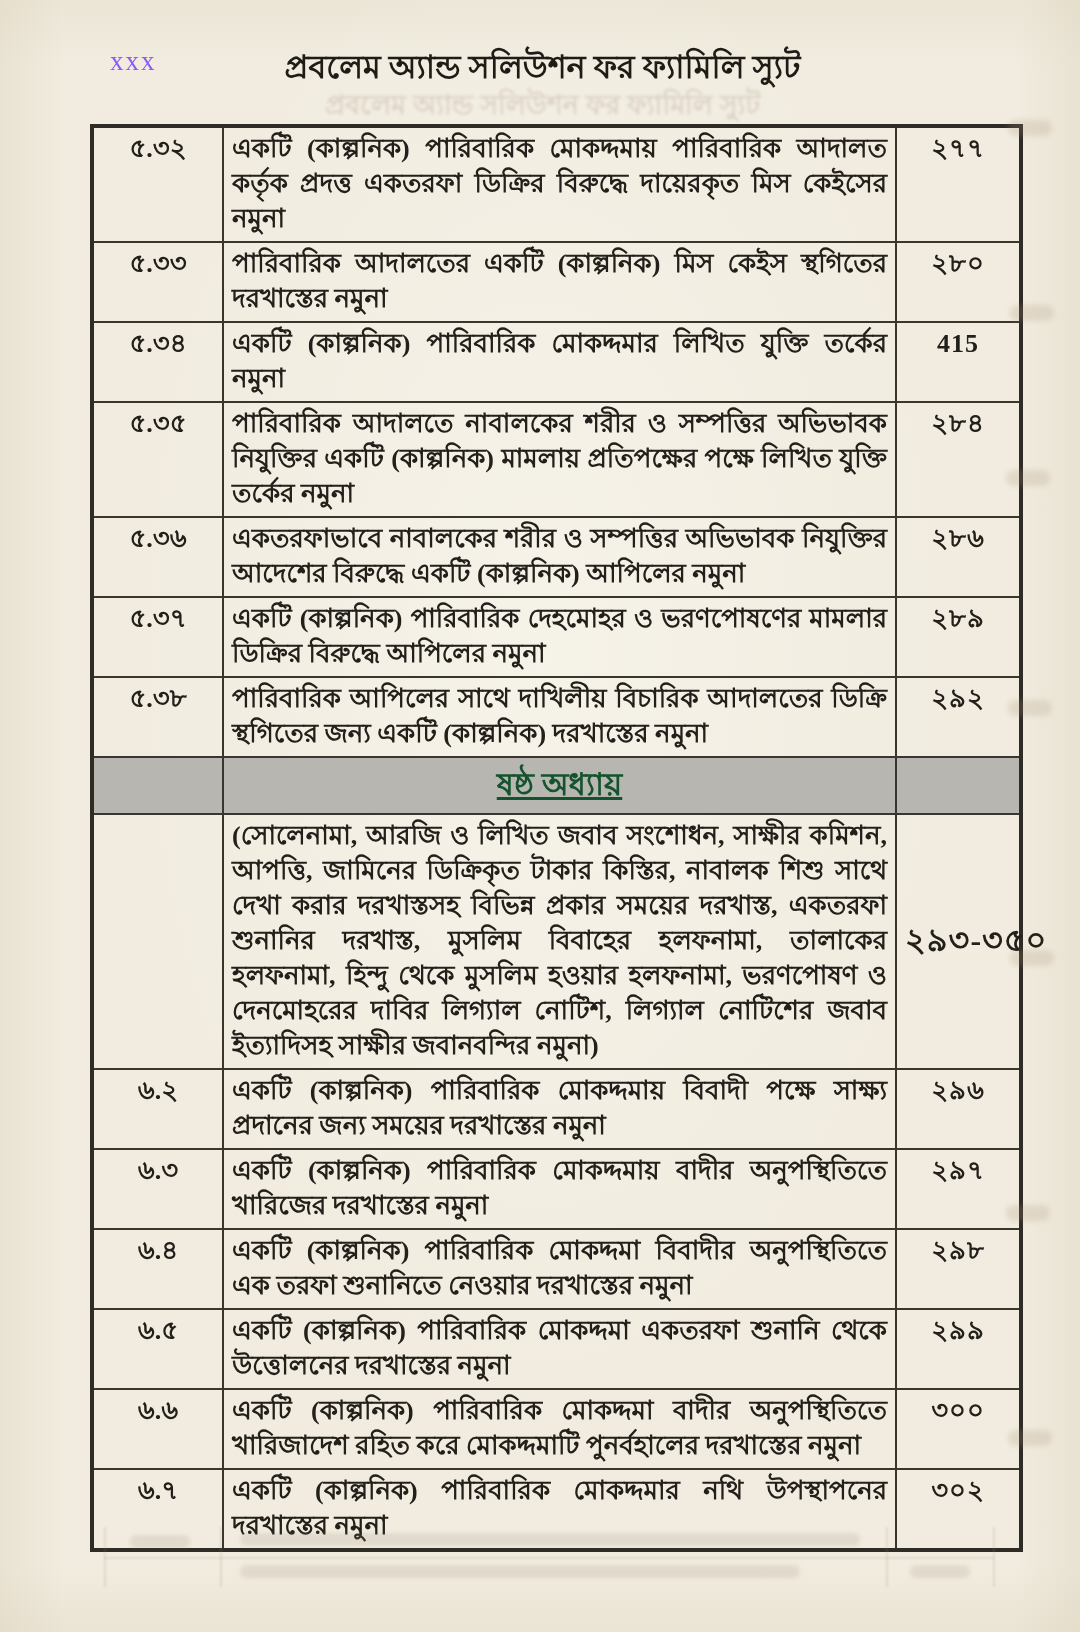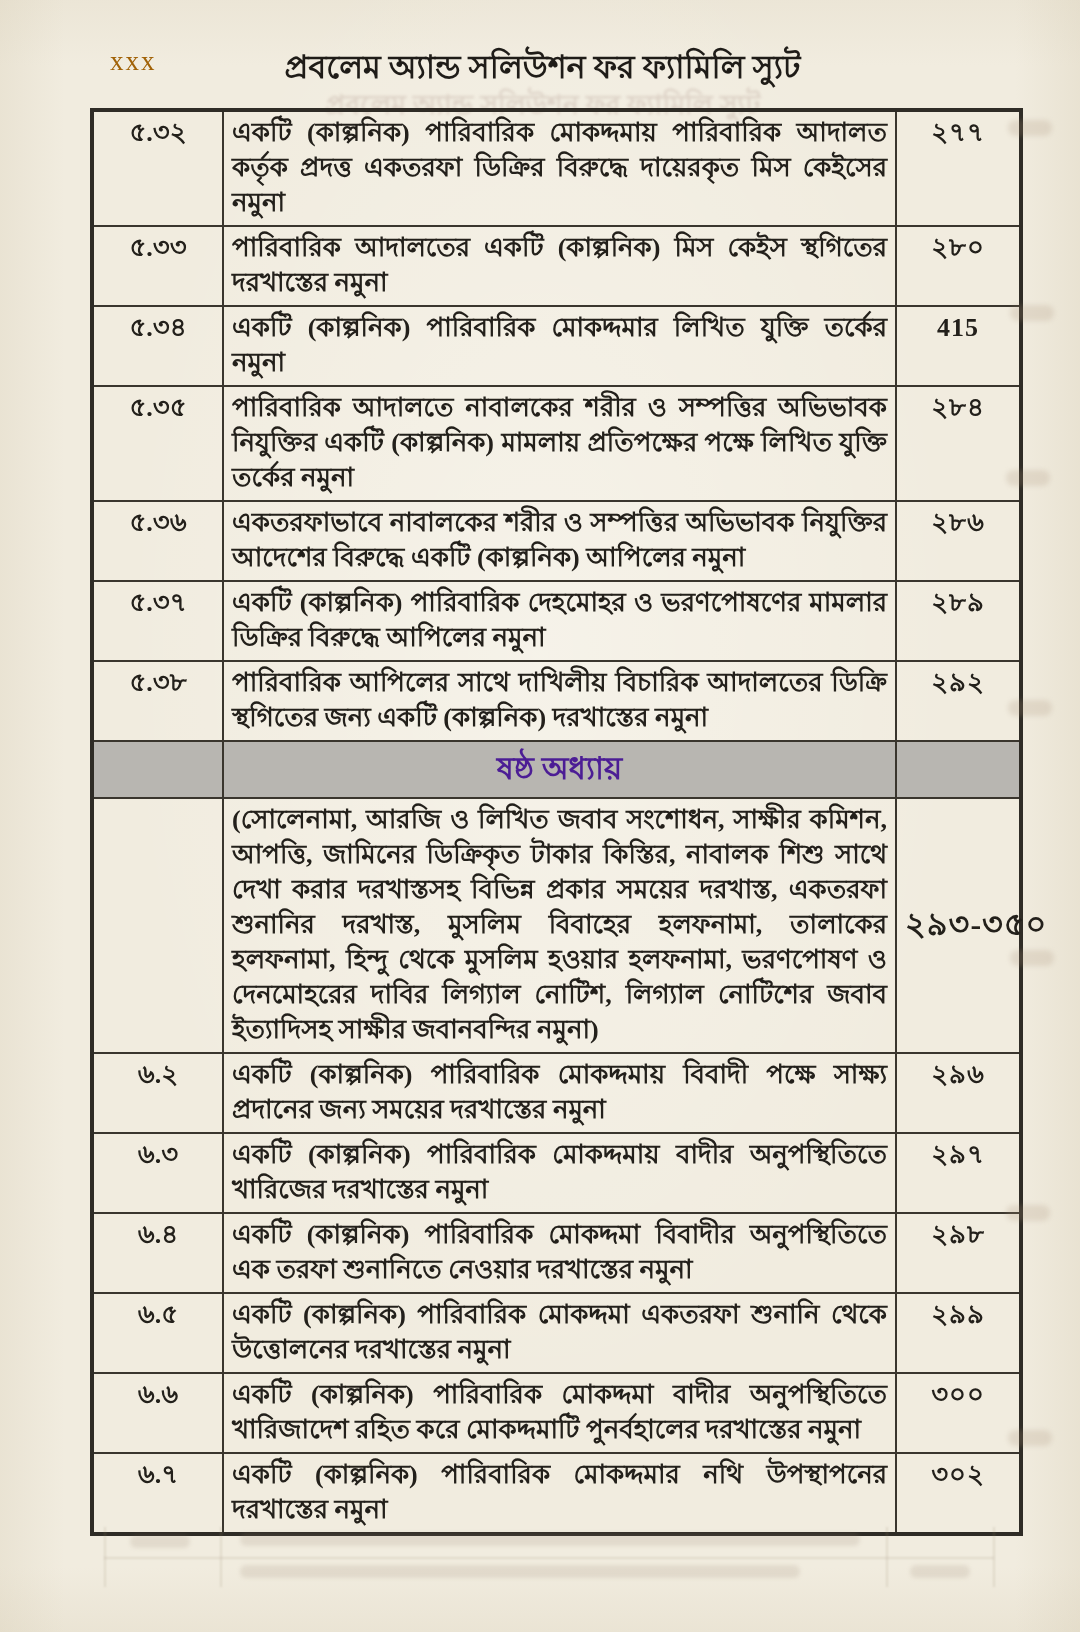--- a/index.html
+++ b/index.html
@@ -10,53 +10,53 @@
   }
   .paper-texture{
     position:absolute;inset:0;pointer-events:none;
     background:
       radial-gradient(ellipse at 50% 40%, rgba(255,255,252,.35) 0%, rgba(255,255,252,0) 55%),
       linear-gradient(to right, rgba(214,204,180,.28) 0%, rgba(214,204,180,0) 6%, rgba(214,204,180,0) 94%, rgba(214,204,180,.30) 100%),
       linear-gradient(to bottom, rgba(214,204,180,.20) 0%, rgba(214,204,180,0) 4%, rgba(214,204,180,0) 96%, rgba(214,204,180,.25) 100%);
   }
   .folio{
     position:absolute;left:110px;top:46px;
-    font-size:27px;letter-spacing:2px;color:#a16207;
+    font-size:27px;letter-spacing:2px;color:#8b5cf6;
   }
   .running-title{
     position:absolute;left:90px;top:42px;width:905px;
     text-align:center;font-size:32px;font-weight:bold;color:#1f1c18;
   }
   .ghost{position:absolute;pointer-events:none;}
   .ghost-title{
     left:90px;top:84px;width:905px;text-align:center;
     font-size:27px;font-weight:bold;color:#a98f85;opacity:.28;
     filter:blur(1.6px);
   }
   table.toc{
-    position:absolute;left:90px;top:108px;width:905px;
+    position:absolute;left:90px;top:124px;width:905px;
     border-collapse:collapse;table-layout:fixed;
     color:#23201b;
     border:4px solid #2f2c26;
   }
   table.toc td{
     border:2.5px solid #3a362e;
     font-size:26px;line-height:35px;font-weight:bold;
     vertical-align:top;
     padding:3px 8px 5px 8px;
   }
   .c-serial{width:112px;text-align:center;}
   .c-title{width:655px;text-align:justify;}
   .c-page{width:106px;text-align:center;letter-spacing:1px;margin-top:16px;}
   tr.row-band td{
     background:#b8b6b1;
     padding:9px 0 11px 0;
   }
   tr.row-band .c-title{
-    text-align:center;font-size:31px;color:#4c1d95;
+    text-align:center;font-size:31px;color:#14532d;text-decoration:underline;
   }
   tr.row-intro .c-page{vertical-align:middle;font-size:32px;}
   
   .ghost-bottom{
     left:90px;top:1527px;width:905px;height:64px;opacity:.55;
   }
   .ghost-bottom .gline{
     position:absolute;height:13px;border-radius:6px;
     background:rgba(150,130,110,.30);filter:blur(2px);
   }

